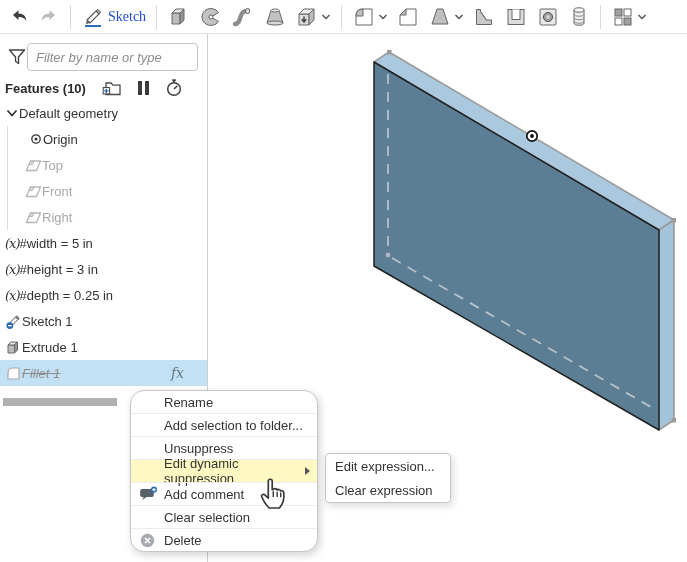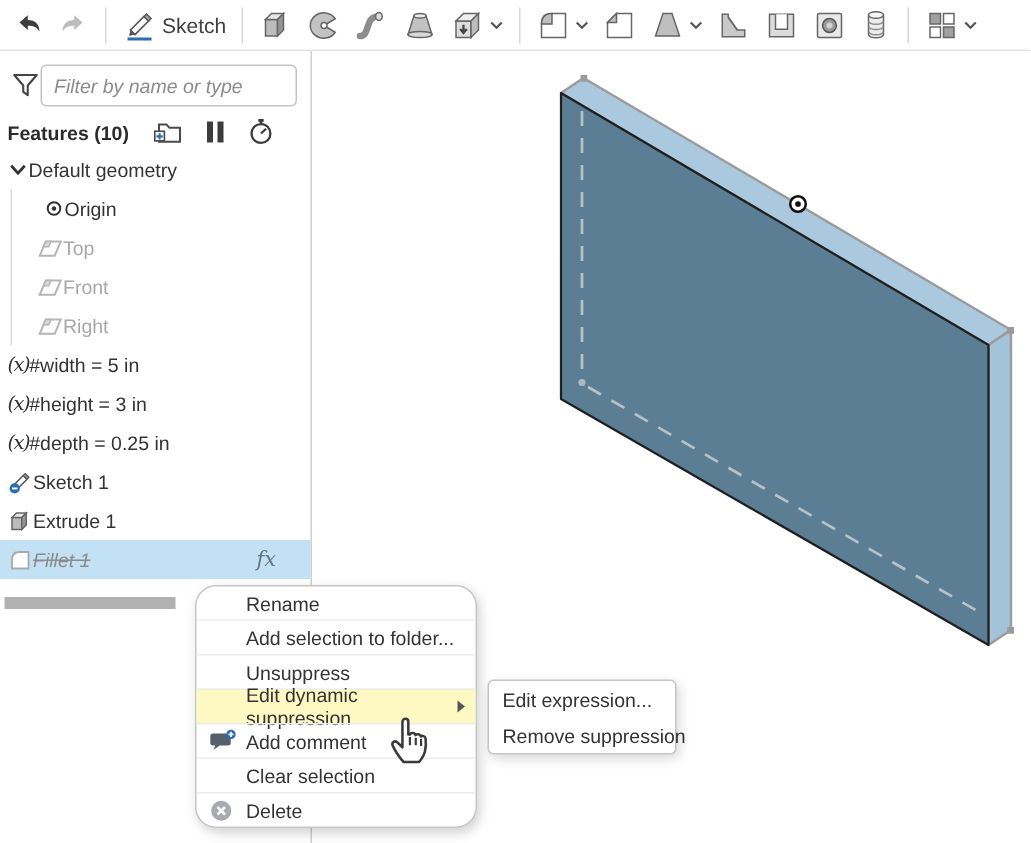--- a/index.html
+++ b/index.html
@@ -4,21 +4,21 @@
 <style>
   html,body{margin:0;padding:0;background:#fff;}
   .screen{position:relative;width:687px;height:562px;background:#ffffff;
           font-family:"Liberation Sans",sans-serif;color:#333;overflow:hidden;}
 
   
   .toolbar{position:absolute;top:0;left:0;right:0;height:33px;background:#fff;
            border-bottom:1px solid #e2e2e2;display:flex;align-items:center;padding-left:4px;}
   .tb-btn{display:flex;align-items:center;height:30px;padding:0 4px;cursor:default;}
   .tb-sep{width:1px;height:24px;background:#d8d8d8;margin:0 6px;}
-  .tb-label{font-size:14px;color:#404040;margin-left:3px;}
+  .tb-label{font-size:14px;color:#1d4ed8;margin-left:3px;font-family:Liberation Serif, serif;}
   .tb-chev{margin-left:2px;}
 
   
   .left-panel{position:absolute;top:34px;left:0;width:207px;bottom:0;background:#fff;
               border-right:1px solid #cfcfcf;}
   .filter-row{display:flex;align-items:center;padding:9px 9px 3px 7px;}
   .filter-input{flex:1;height:26px;border:1px solid #c4c4c4;border-radius:4px;
                 font-family:"Liberation Sans",sans-serif;font-size:13px;font-style:italic;
                 color:#555;padding:0 8px;outline:none;min-width:0;}
   .filter-input::placeholder{color:#8c8c8c;font-style:italic;}
@@ -356,21 +356,21 @@
       </svg>
       <span>Delete</span>
     </div>
   </div>
 
   <div class="sub-menu">
     <div class="sub-item">
       <span>Edit expression...</span>
     </div>
     <div class="sub-item">
-      <span>Remove suppression</span>
+      <span>Clear expression</span>
     </div>
   </div>
 
   <svg class="cursor" width="34" height="40" viewBox="0 0 26 30">
     <path d="M10 28 C8 26 5.2 21.6 4.4 19.6 C3.8 18.1 5.4 16.9 6.7 17.9 L9.4 20.5 V7.5 C9.4 5.5 12.4 5.5 12.4 7.5 V14 L13.2 14 C13.6 12.9 15.8 13 16.1 14.3 C16.6 13.5 18.4 13.7 18.8 15 C19.4 14.4 21 14.7 21.2 16.1 C21.4 17.7 21.4 20.6 20.8 22.9 C20.3 24.8 19.2 26.4 17.9 28 Z" fill="#fff" stroke="#3a3a3a" stroke-width="1.3" stroke-linejoin="round"></path>
     <path d="M13.2 19.5 V15.2 M16.2 19.5 V15.6 M18.9 19.8 V16.2" fill="none" stroke="#3a3a3a" stroke-width="1.1"></path>
   </svg>
 
 </div>
 

